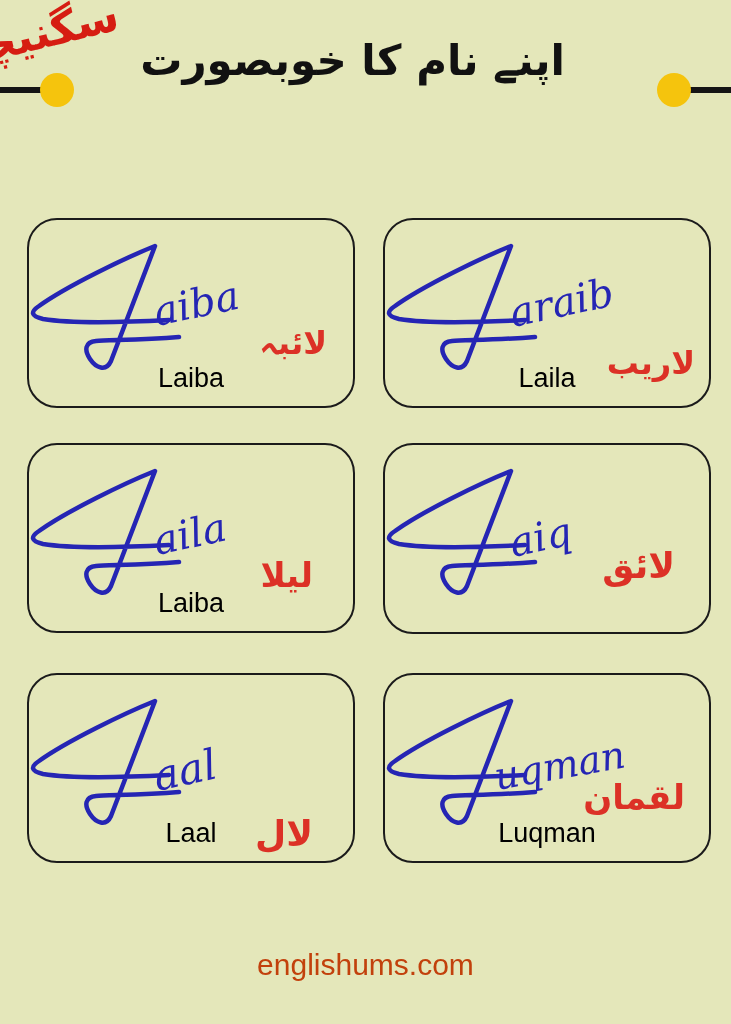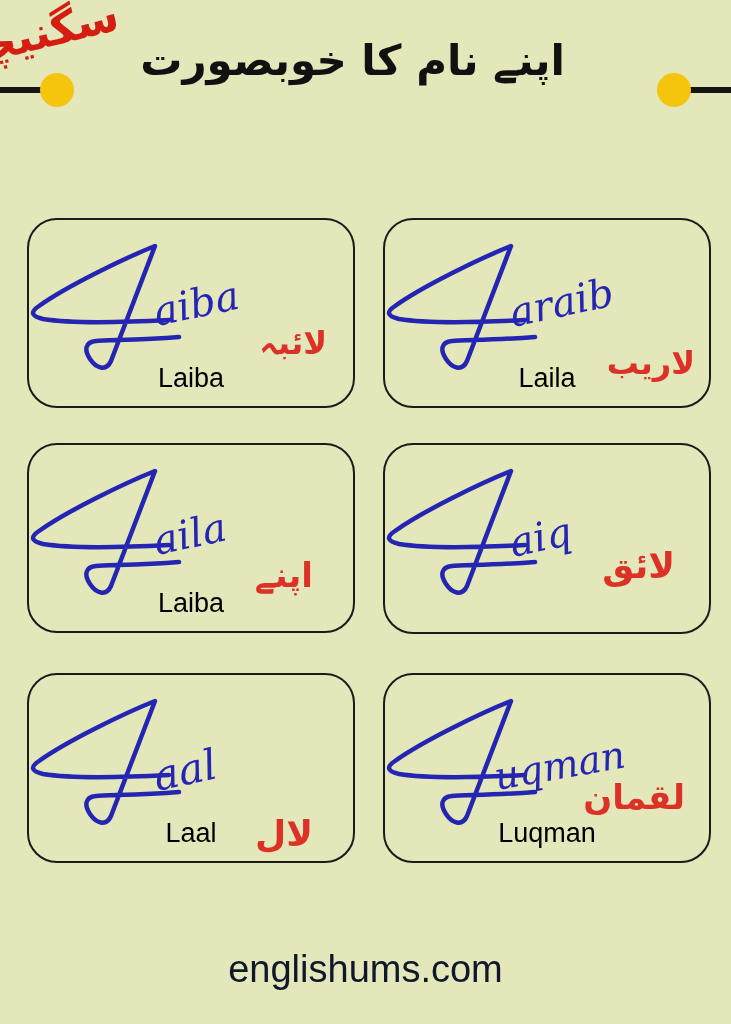--- a/index.html
+++ b/index.html
@@ -64,21 +64,21 @@
     position:absolute;left:0;right:0;bottom:12px;
     text-align:center;
     font-family:"Liberation Sans", sans-serif;
     font-size:27px;color:#000000;
   }
   
   .footer{
     position:absolute;top:948px;left:0;width:731px;
     text-align:center;
     font-family:"Liberation Sans", sans-serif;
-    font-size:38px;color:#0f172a;
+    font-size:30px;color:#c2410c;
   }
 </style>
 </head>
 <body>
 
 <div class="hline left"></div>
 <div class="dot left"></div>
 <div class="hline right"></div>
 <div class="dot right"></div>
 
@@ -104,21 +104,21 @@
   </svg>
   <div class="urdu-name">لاریب</div>
   <div class="english-name">Laila</div>
 </div>
 
 <div class="card" id="card3">
   <svg class="sig" width="328" height="186" viewBox="0 0 328 186">
     <path d="M 150 117 C 112 120, 78 120, 67 121 C 56 122, 55 130, 61 139 C 67 148, 77 152, 82 141 L 126 26 C 96 38, 38 66, 10 86 C 1 92, 2 96, 14 99 C 45 104, 102 102, 140 100"></path>
     <text x="128" y="110" font-size="40" transform="rotate(-12 128 110)">aila</text>
   </svg>
-  <div class="urdu-name">اپنے</div>
+  <div class="urdu-name">لیلا</div>
   <div class="english-name">Laiba</div>
 </div>
 
 <div class="card" id="card4">
   <svg class="sig" width="328" height="186" viewBox="0 0 328 186">
     <path d="M 150 117 C 112 120, 78 120, 67 121 C 56 122, 55 130, 61 139 C 67 148, 77 152, 82 141 L 126 26 C 96 38, 38 66, 10 86 C 1 92, 2 96, 14 99 C 45 104, 102 102, 140 100"></path>
     <text x="128" y="112" font-size="40" transform="rotate(-12 128 112)">aiq</text>
   </svg>
   <div class="urdu-name">لائق</div>
 </div>

